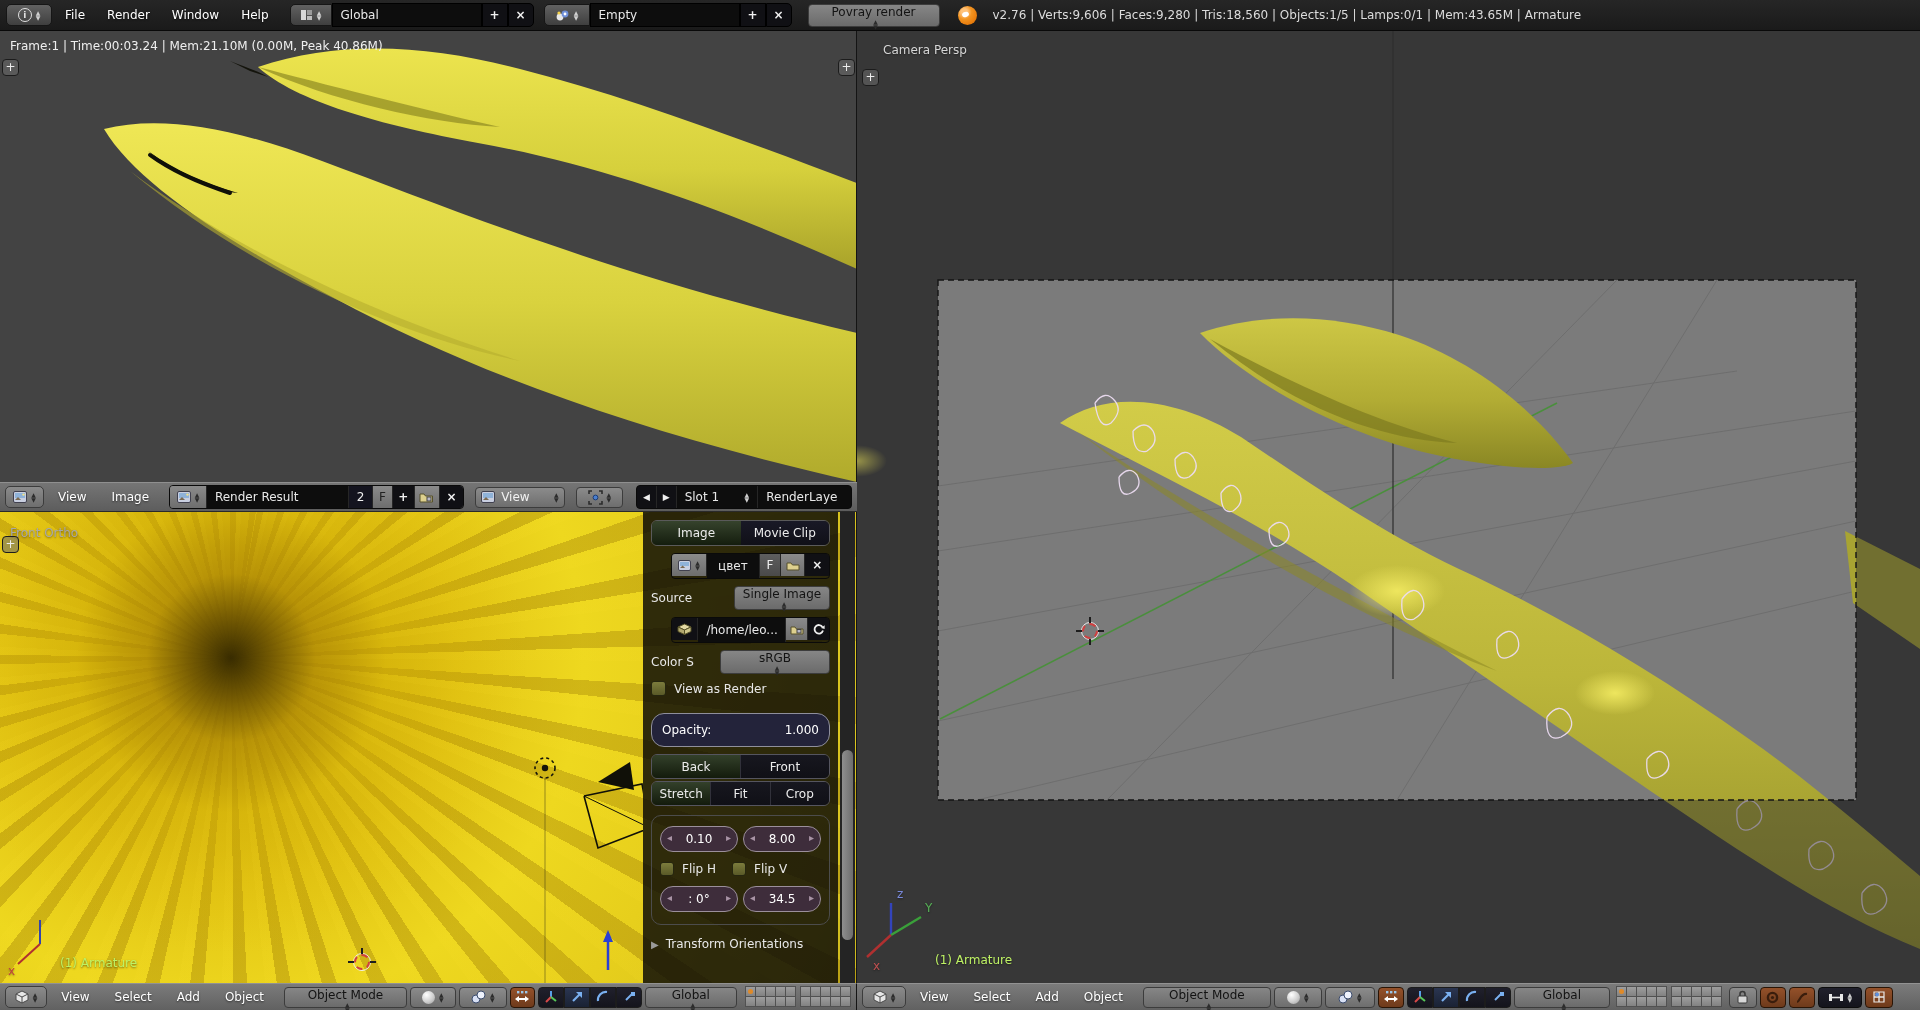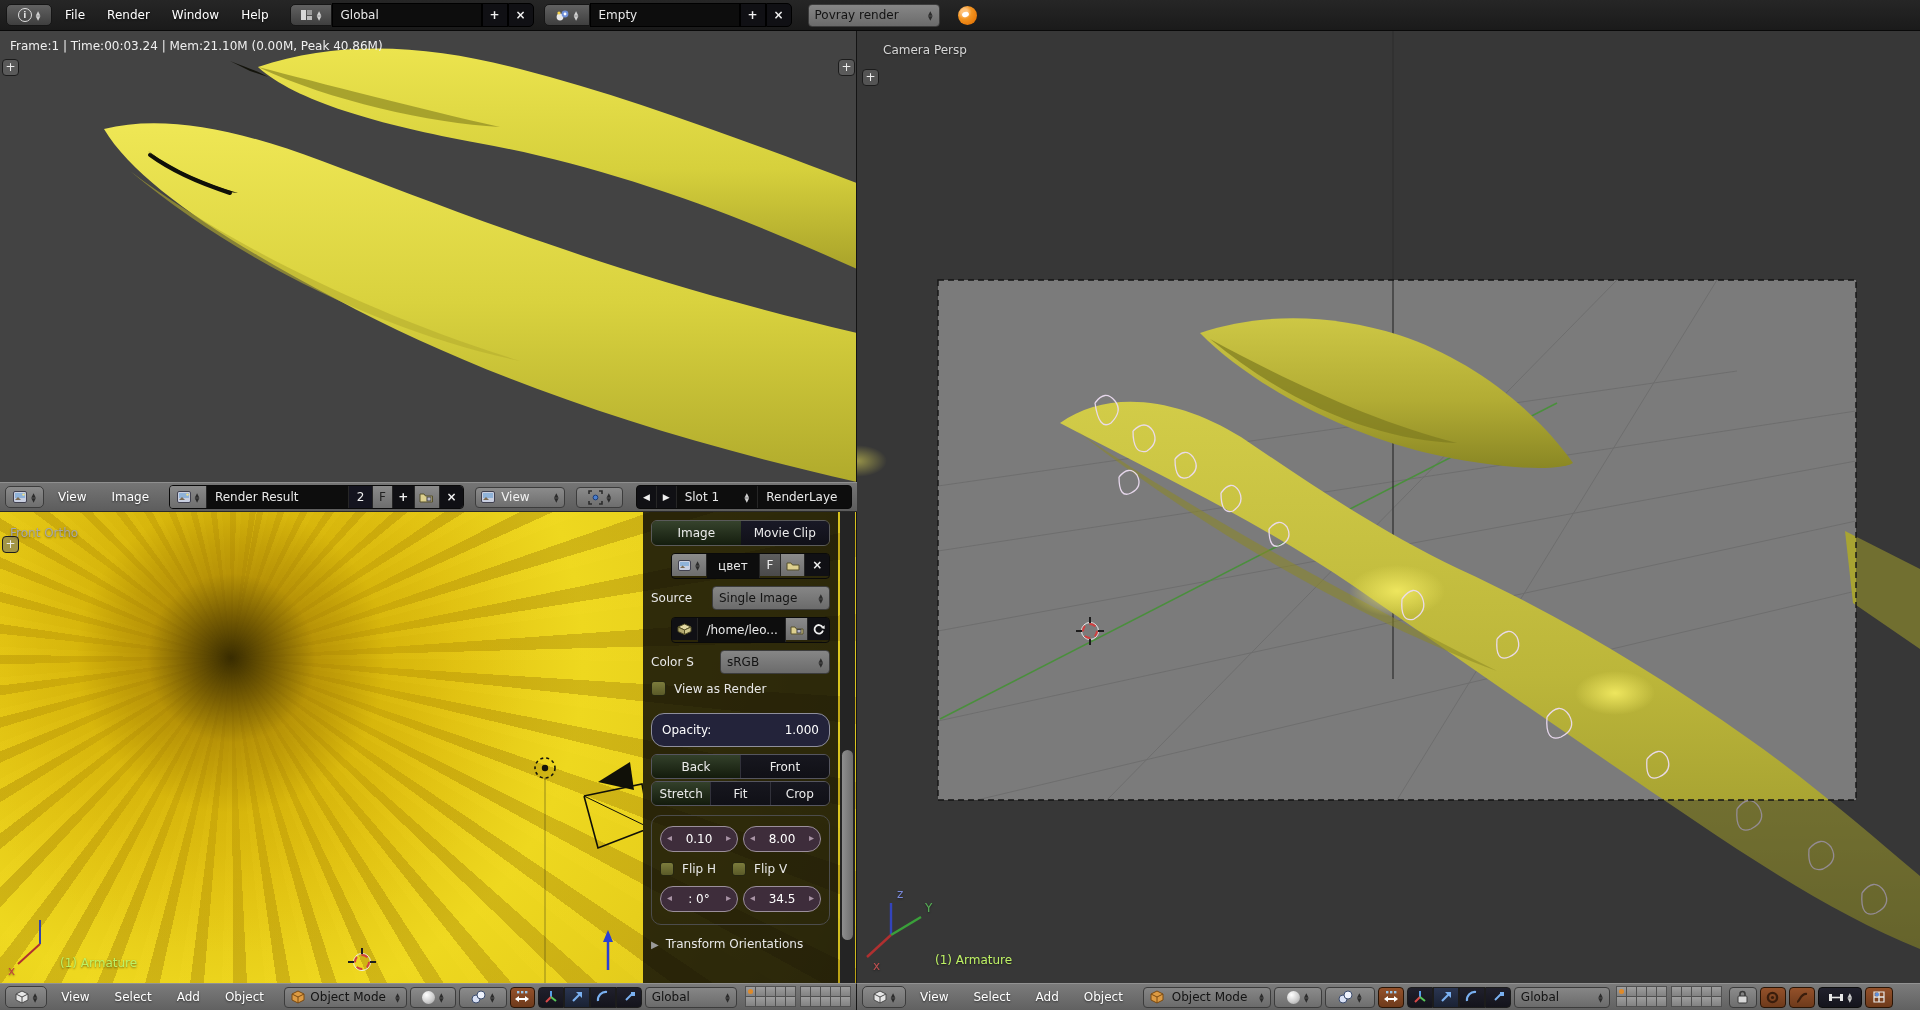--- a/index.html
+++ b/index.html
@@ -12,21 +12,21 @@
   
   .ud { display:inline-flex; flex-direction:column; line-height:5px; font-size:6px; color:#d0d0d0; margin-left:4px; }
   .ud.dark { color:#2b2b2b; }
   .gbtn { display:inline-flex; align-items:center; justify-content:center;
     background:linear-gradient(#616161,#3f3f3f); border:1px solid #161616; border-radius:5px; height:22px; }
   .dfield { background:#0d0d0d; border:1px solid #000; color:#e8e8e8; height:24px;
     display:flex; align-items:center; padding:0 8px; }
   .dbtn { background:#101014; border:1px solid #000; color:#f0f0f0; height:24px;
     display:flex; align-items:center; justify-content:center; }
   .hdrop { display:inline-flex; align-items:center; background:linear-gradient(#868686,#6b6b6b);
-    border:1px solid #3c3c3c; border-radius:4px; height:21px; padding:0 6px; color:#131313; }
+    border:1px solid #3c3c3c; border-radius:4px; height:21px; padding:0 6px; color:#131313;flex-direction:column; }
   .hbtn { display:inline-flex; align-items:center; justify-content:center;
     background:linear-gradient(#8b8b8b,#6e6e6e); border:1px solid #3c3c3c; border-radius:4px; height:21px; }
   .menu { color:#fff; padding:0 11px; text-shadow:0 1px 2px rgba(0,0,0,.55); cursor:default; }
   
   .infobar { position:absolute; left:0; top:0; width:1920px; height:31px;
     background:linear-gradient(#262626,#1a1a1a); border-bottom:1px solid #090909;
     display:flex; align-items:center; padding:0 6px; gap:2px; }
   .infobar .grp { display:flex; align-items:center; margin-left:8px; }
   .stats { color:#dcdcdc; margin-left:14px; white-space:nowrap; }
   .logo { width:19px; height:19px; border-radius:50%; margin-left:16px;
@@ -146,20 +146,21 @@
       </div>
       <div class="dfield" style="width:150px">Empty</div>
       <div class="dbtn" style="width:26px;font-weight:bold">+</div>
       <div class="dbtn" style="width:26px;border-radius:0 5px 5px 0;font-weight:bold">×</div>
     </div>
     <div class="hdrop" style="margin-left:14px;width:132px;height:23px;justify-content:space-between">
       <span>Povray render</span>
       <span class="ud dark">▲<span>▼</span></span>
     </div>
     <span class="logo"></span>
+    <span class="stats">v2.76 | Verts:9,606 | Faces:9,280 | Tris:18,560 | Objects:1/5 | Lamps:0/1 | Mem:43.65M | Armature</span>
   </header>
 
   <section class="render-area">
     <svg width="857" height="451" viewBox="0 0 857 451" style="position:absolute;inset:0">
       <defs>
         <linearGradient id="py1" x1="0" y1="0" x2="0" y2="1">
           <stop offset="0" stop-color="#ece44e"></stop>
             <stop offset="0.55" stop-color="#d6d03c"></stop>
             <stop offset="1" stop-color="#a9a32a"></stop>
         </linearGradient>
@@ -294,21 +295,21 @@
           <div class="hbtn" style="width:28px;border-radius:0">
             <svg width="14" height="11">
                 <path d="M1,3 l4,0 1.5,2 6.5,0 0,5 -12,0 z" fill="#ddd08e" stroke="#57512c"></path>
               </svg>
           </div>
           <div class="dbtn" style="width:27px;font-weight:bold">×</div>
         </div>
       </div>
       <div class="nrow" style="justify-content:space-between">
         <span class="lbl">Source</span>
-        <div class="hdrop" style="width:118px;height:24px;justify-content:space-between">
+        <div class="hdrop" style="width:96px;height:24px;justify-content:space-between">
           <span>Single Image</span>
           <span class="ud dark">▲<span>▼</span></span>
         </div>
       </div>
       <div class="nrow">
         <div class="joined">
           <div class="dbtn" style="width:34px">
             <svg width="15" height="12">
                 <polygon points="7.5,1 14,4 7.5,7 1,4" fill="#e3d9a4" stroke="#555026"></polygon>
                 <polygon points="1,4 7.5,7 7.5,11.5 1,8.5" fill="#b3a96f" stroke="#555026"></polygon>

